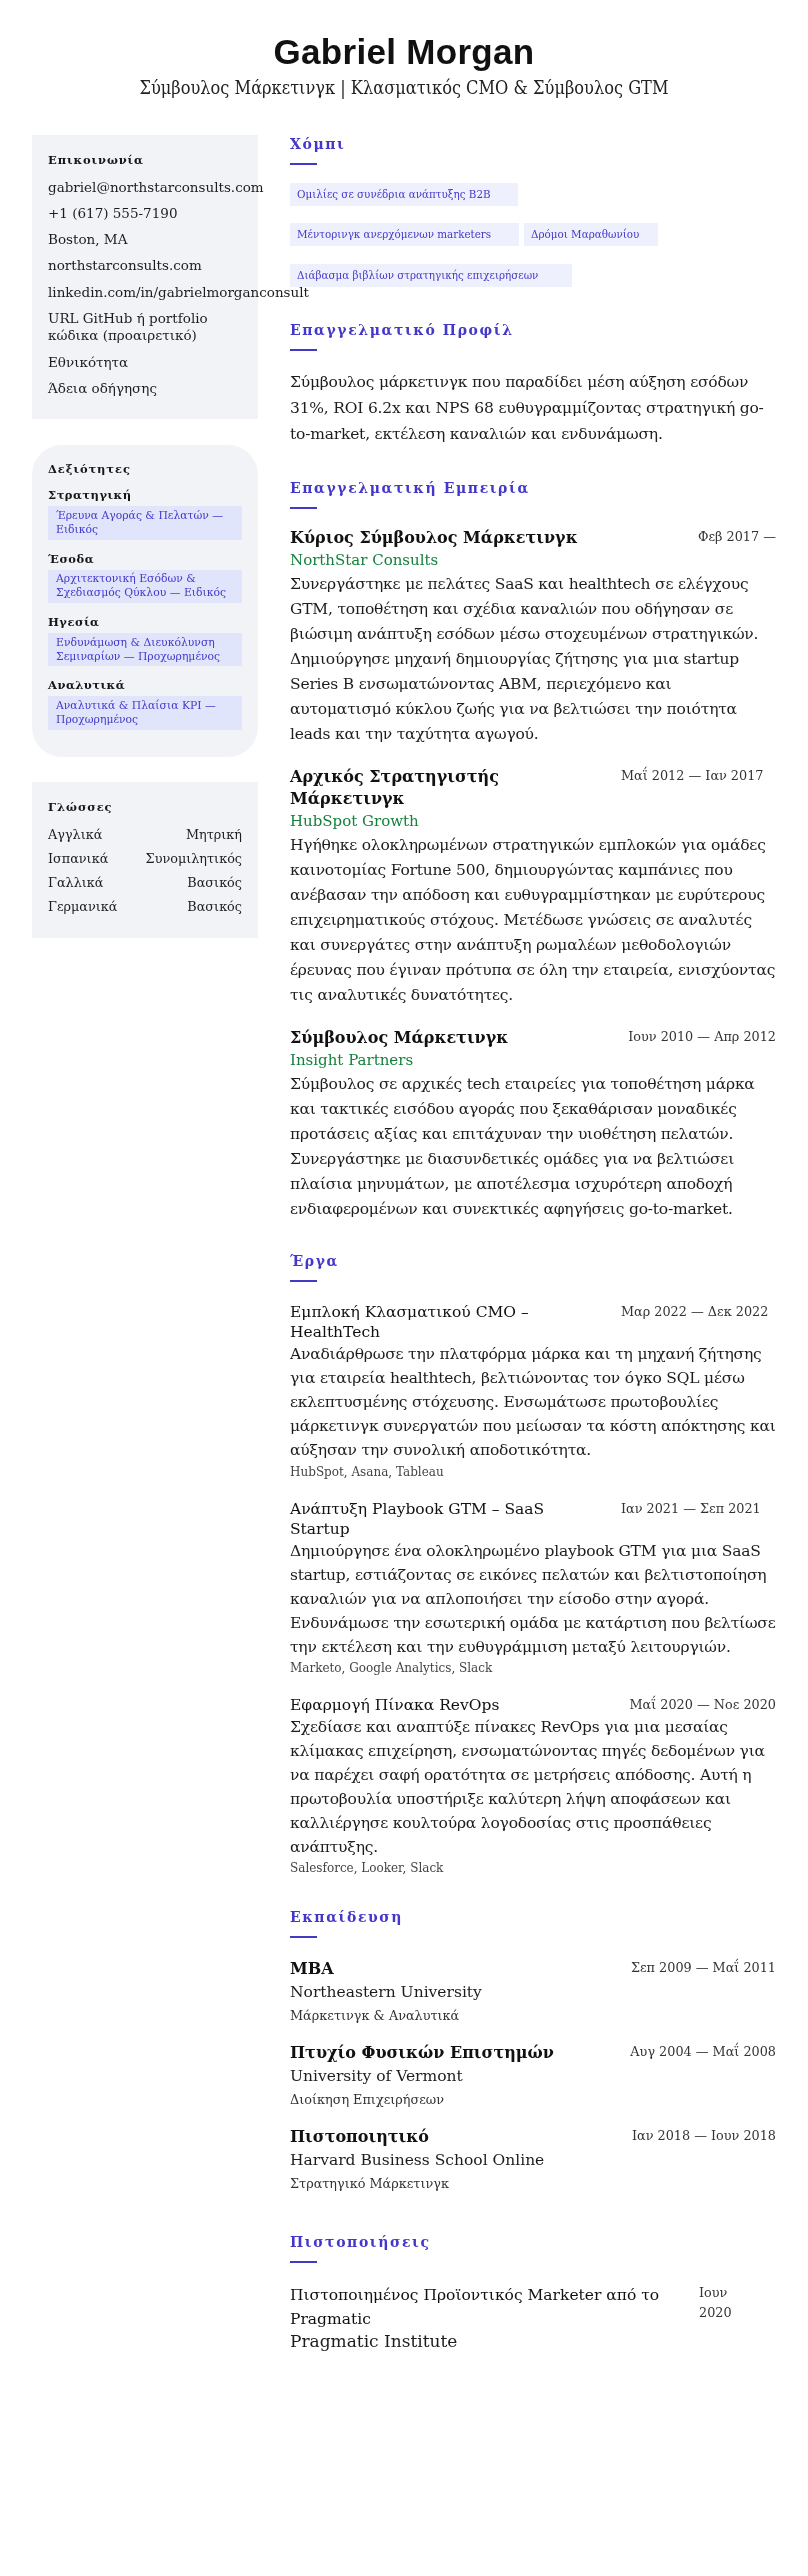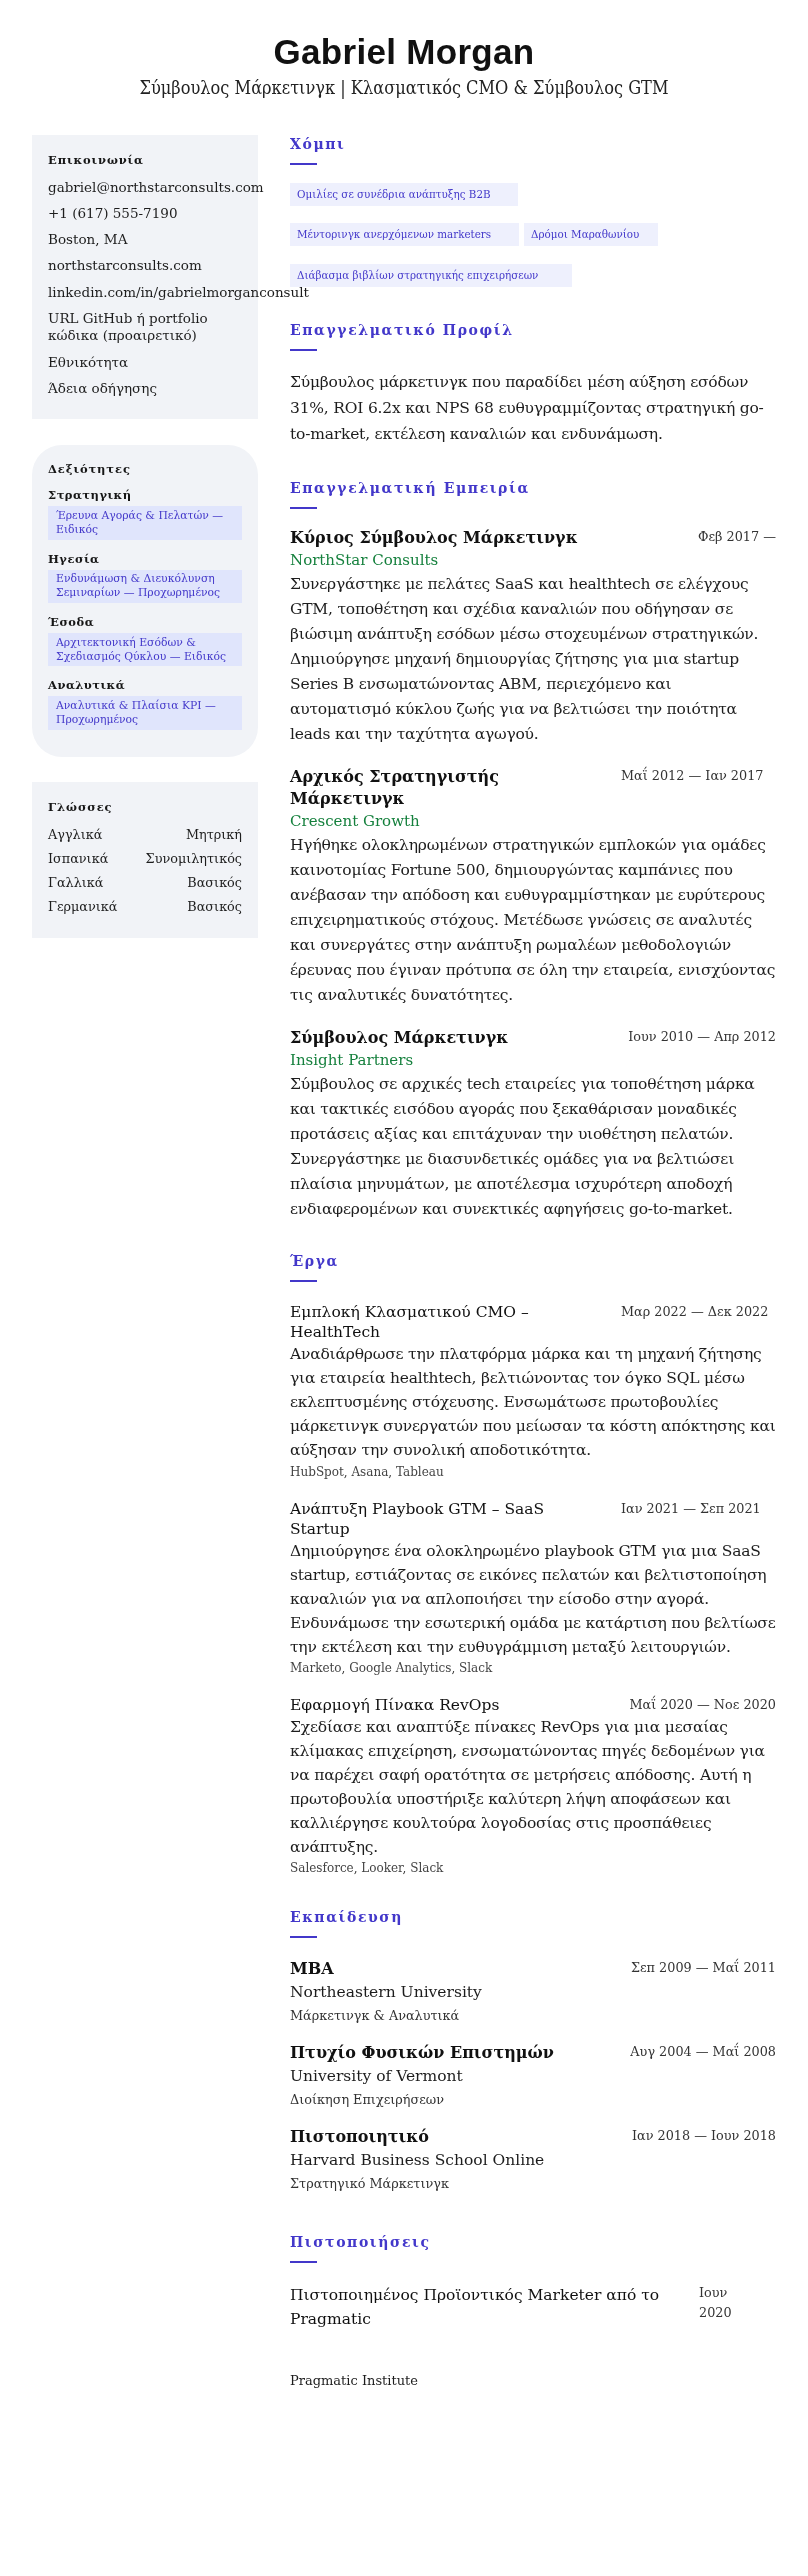--- a/index.html
+++ b/index.html
@@ -157,21 +157,21 @@
   }
   .entry-desc.tight { line-height: 24px; }
   .entry-tools {
     font-size: 12px;
     line-height: 17.5px;
     color: #444;
     margin-top: 1.3px;
   }
   .edu-inst { font-size: 15.5px; line-height: 24px; color: #1d1d1d; }
   .edu-field { font-size: 12.8px; line-height: 23px; color: #333; }
-  .cert-issuer { font-size: 13px; line-height: 20px; color: #1d1d1d; margin-top: 40px; }
+  .cert-issuer { font-size: 17px; line-height: 20px; color: #1d1d1d; }
 </style>
 </head>
 <body>
 
 <header class="header">
   <h1 class="name">Gabriel Morgan</h1>
   <div class="headline">Σύμβουλος Μάρκετινγκ | Κλασματικός CMO &amp; Σύμβουλος GTM</div>
 </header>
 
 <div class="layout">
@@ -190,26 +190,26 @@
       <div class="contact-item" style="margin-bottom:4px;">Άδεια οδήγησης</div>
     </section>
 
     <section class="panel" style="padding-bottom:27px;border-radius:30px;">
       <div class="panel-title">Δεξιότητες</div>
       <div class="skill-group">
         <div class="skill-cat">Στρατηγική</div>
         <div class="skill-chip">Έρευνα Αγοράς &amp; Πελατών — Ειδικός</div>
       </div>
       <div class="skill-group">
+        <div class="skill-cat">Έσοδα</div>
+        <div class="skill-chip">Αρχιτεκτονική Εσόδων &amp; Σχεδιασμός Qύκλου — Ειδικός</div>
+      </div>
+      <div class="skill-group">
         <div class="skill-cat">Ηγεσία</div>
         <div class="skill-chip">Ενδυνάμωση &amp; Διευκόλυνση Σεμιναρίων — Προχωρημένος</div>
-      </div>
-      <div class="skill-group">
-        <div class="skill-cat">Έσοδα</div>
-        <div class="skill-chip">Αρχιτεκτονική Εσόδων &amp; Σχεδιασμός Qύκλου — Ειδικός</div>
       </div>
       <div class="skill-group" style="margin-bottom:0;">
         <div class="skill-cat">Αναλυτικά</div>
         <div class="skill-chip">Αναλυτικά &amp; Πλαίσια KPI — Προχωρημένος</div>
       </div>
     </section>
 
     <section class="panel" style="padding-bottom:15px;">
       <div class="panel-title">Γλώσσες</div>
       <div class="lang-row">
@@ -264,21 +264,21 @@
         </div>
         <div class="entry-org">NorthStar Consults</div>
         <p class="entry-desc">Συνεργάστηκε με πελάτες SaaS και healthtech σε ελέγχους GTM, τοποθέτηση και σχέδια καναλιών που οδήγησαν σε βιώσιμη ανάπτυξη εσόδων μέσω στοχευμένων στρατηγικών. Δημιούργησε μηχανή δημιουργίας ζήτησης για μια startup Series B ενσωματώνοντας ABM, περιεχόμενο και αυτοματισμό κύκλου ζωής για να βελτιώσει την ποιότητα leads και την ταχύτητα αγωγού.</p>
       </div>
 
       <div class="entry">
         <div class="entry-head">
           <div class="entry-title" style="max-width:269px;">Αρχικός Στρατηγιστής Μάρκετινγκ</div>
           <div class="entry-date wrap">Μαΐ 2012 — Ιαν 2017</div>
         </div>
-        <div class="entry-org">Crescent Growth</div>
+        <div class="entry-org">HubSpot Growth</div>
         <p class="entry-desc">Ηγήθηκε ολοκληρωμένων στρατηγικών εμπλοκών για ομάδες καινοτομίας Fortune 500, δημιουργώντας καμπάνιες που ανέβασαν την απόδοση και ευθυγραμμίστηκαν με ευρύτερους επιχειρηματικούς στόχους. Μετέδωσε γνώσεις σε αναλυτές και συνεργάτες στην ανάπτυξη ρωμαλέων μεθοδολογιών έρευνας που έγιναν πρότυπα σε όλη την εταιρεία, ενισχύοντας τις αναλυτικές δυνατότητες.</p>
       </div>
 
       <div class="entry">
         <div class="entry-head">
           <div class="entry-title">Σύμβουλος Μάρκετινγκ</div>
           <div class="entry-date">Ιουν 2010 — Απρ 2012</div>
         </div>
         <div class="entry-org">Insight Partners</div>
         <p class="entry-desc">Σύμβουλος σε αρχικές tech εταιρείες για τοποθέτηση μάρκα και τακτικές εισόδου αγοράς που ξεκαθάρισαν μοναδικές προτάσεις αξίας και επιτάχυναν την υιοθέτηση πελατών. Συνεργάστηκε με διασυνδετικές ομάδες για να βελτιώσει πλαίσια μηνυμάτων, με αποτέλεσμα ισχυρότερη αποδοχή ενδιαφερομένων και συνεκτικές αφηγήσεις go-to-market.</p>

